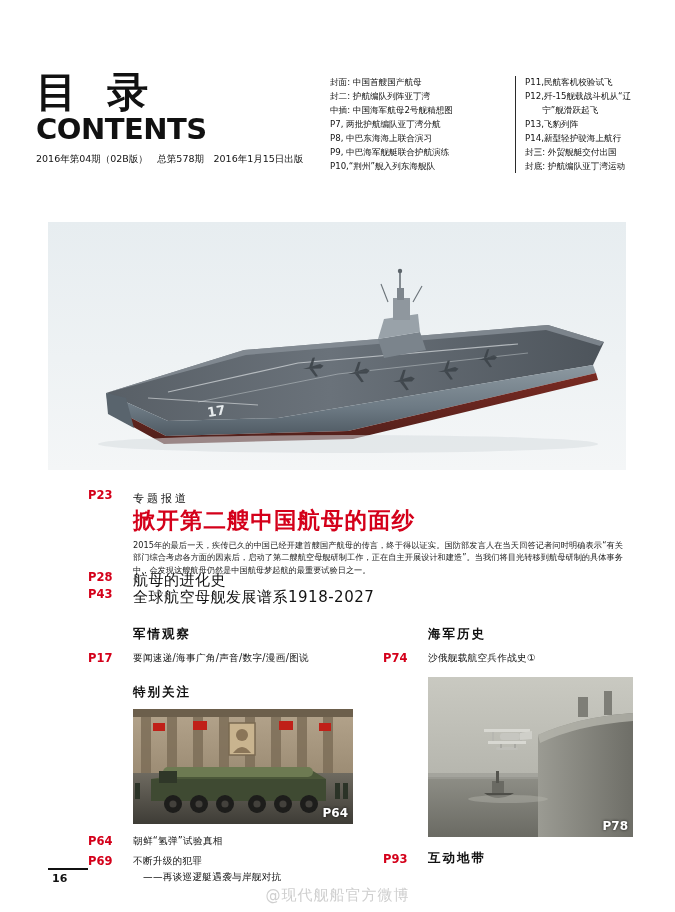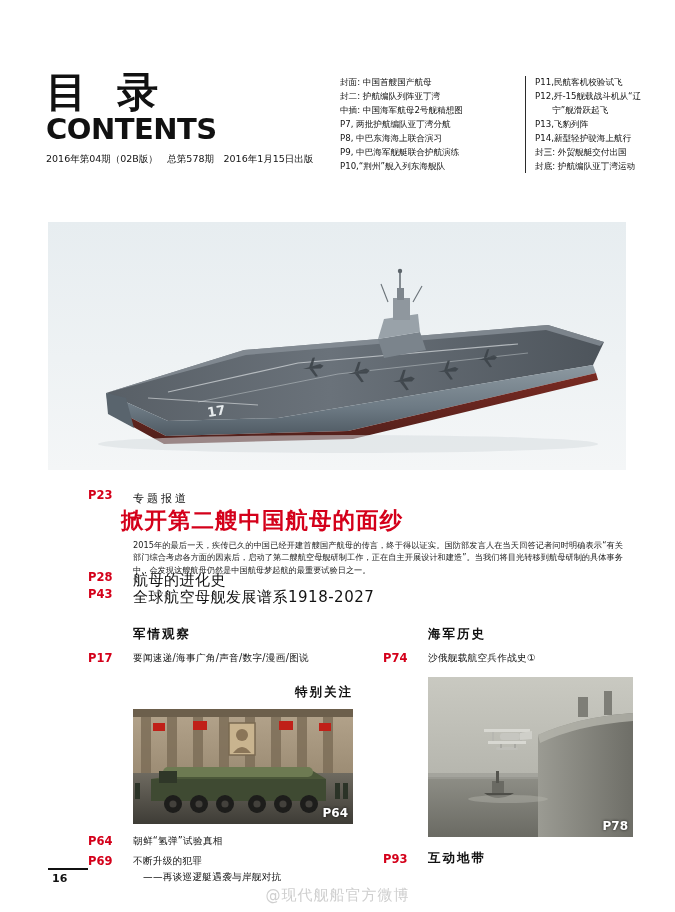--- a/index.html
+++ b/index.html
@@ -9,21 +9,21 @@
     font-family:"DejaVu Sans","Liberation Sans",sans-serif;
     position:relative;
     overflow:hidden;
   }
   .page{
     position:absolute;left:0;top:0;width:675px;height:912px;
   }
 
   
   .header{
-    position:absolute;left:46px;top:72px;width:572px;height:112px;
+    position:absolute;left:36px;top:72px;width:572px;height:112px;
   }
   .title-block{position:absolute;left:0;top:0;width:250px;}
   .title-cn{
     font-size:41px;font-weight:bold;letter-spacing:8px;
     color:#111;line-height:1.0;
     font-family:"DejaVu Sans","Liberation Sans",sans-serif;
   }
   .title-en{
     font-size:29px;font-weight:bold;letter-spacing:-0.5px;
     color:#111;line-height:1.0;margin-top:2px;
@@ -57,21 +57,21 @@
   }
   .pnum{
     color:#d4001a;font-weight:bold;font-size:11.5px;
     font-family:"DejaVu Sans","Liberation Sans",sans-serif;
   }
   .feature-row{position:relative;}
   .feature-kicker{
     position:absolute;left:45px;top:4px;font-size:11px;letter-spacing:3px;color:#111;
   }
   .feature-title{
-    position:absolute;left:33px;top:18px;
+    position:absolute;left:45px;top:18px;
     font-size:22.5px;font-weight:bold;color:#d4001a;letter-spacing:1px;
   }
   .feature-body{
     position:absolute;left:45px;top:52px;width:490px;
     font-size:8.2px;line-height:1.52;color:#1a1a1a;text-align:justify;
   }
 
   
   .midlist{position:absolute;left:88px;top:570px;width:540px;}
   .ml-row{position:relative;height:17px;}
@@ -254,21 +254,21 @@
     <div class="col-left">
       <div style="position:relative;">
         <div class="sec-head" style="margin-left:45px;">军情观察</div>
         <div class="sec-line" style="margin-left:45px;">
           <span class="pnum ml-p">P17</span>
           <span class="ml-t">要闻速递/海事广角/声音/数字/漫画/图说</span>
         </div>
       </div>
 
       <div style="position:relative;margin-top:16px;">
-        <div class="sec-head" style="margin-left:29px;text-align:right;">特别关注</div>
+        <div class="sec-head" style="margin-left:45px;">特别关注</div>
 
         <div class="photo" style="margin-left:45px;margin-top:8px;width:220px;height:115px;">
           <svg width="220" height="115" viewBox="0 0 220 115">
             <defs>
               <linearGradient id="bldg" x1="0" y1="0" x2="0" y2="1">
                 <stop offset="0%" stop-color="#b4a48c"></stop>
                 <stop offset="100%" stop-color="#8a7a62"></stop>
               </linearGradient>
               <linearGradient id="road" x1="0" y1="0" x2="0" y2="1">
                 <stop offset="0%" stop-color="#6e6a60"></stop>

